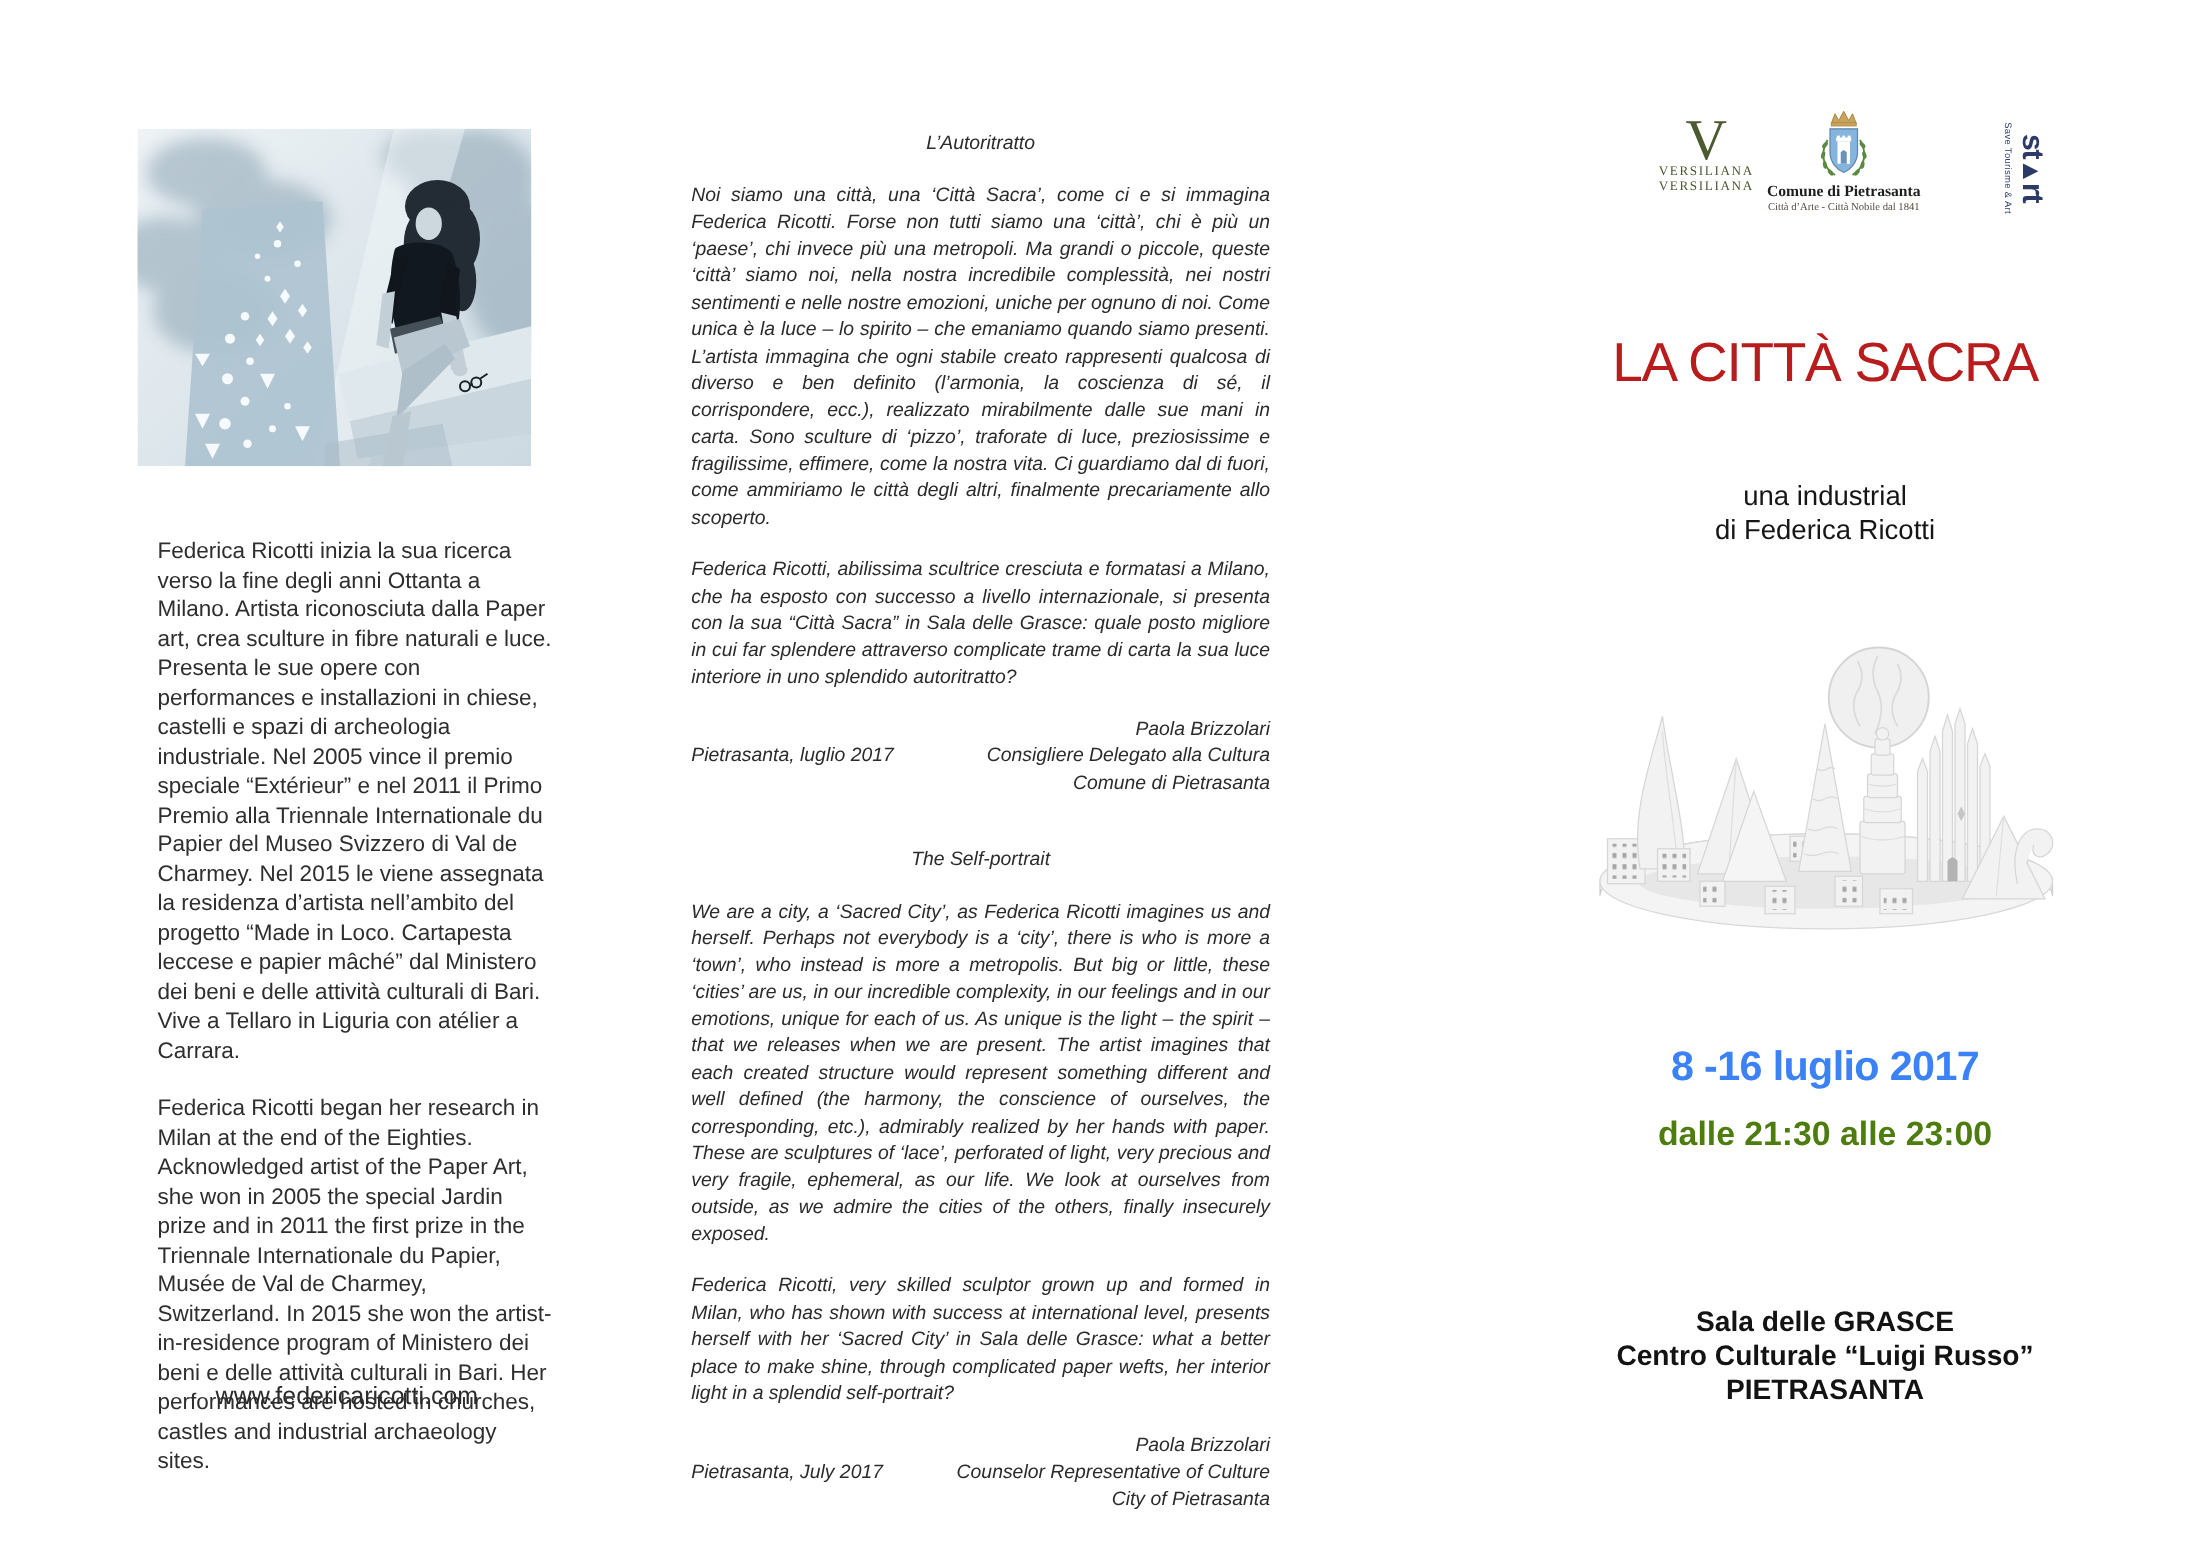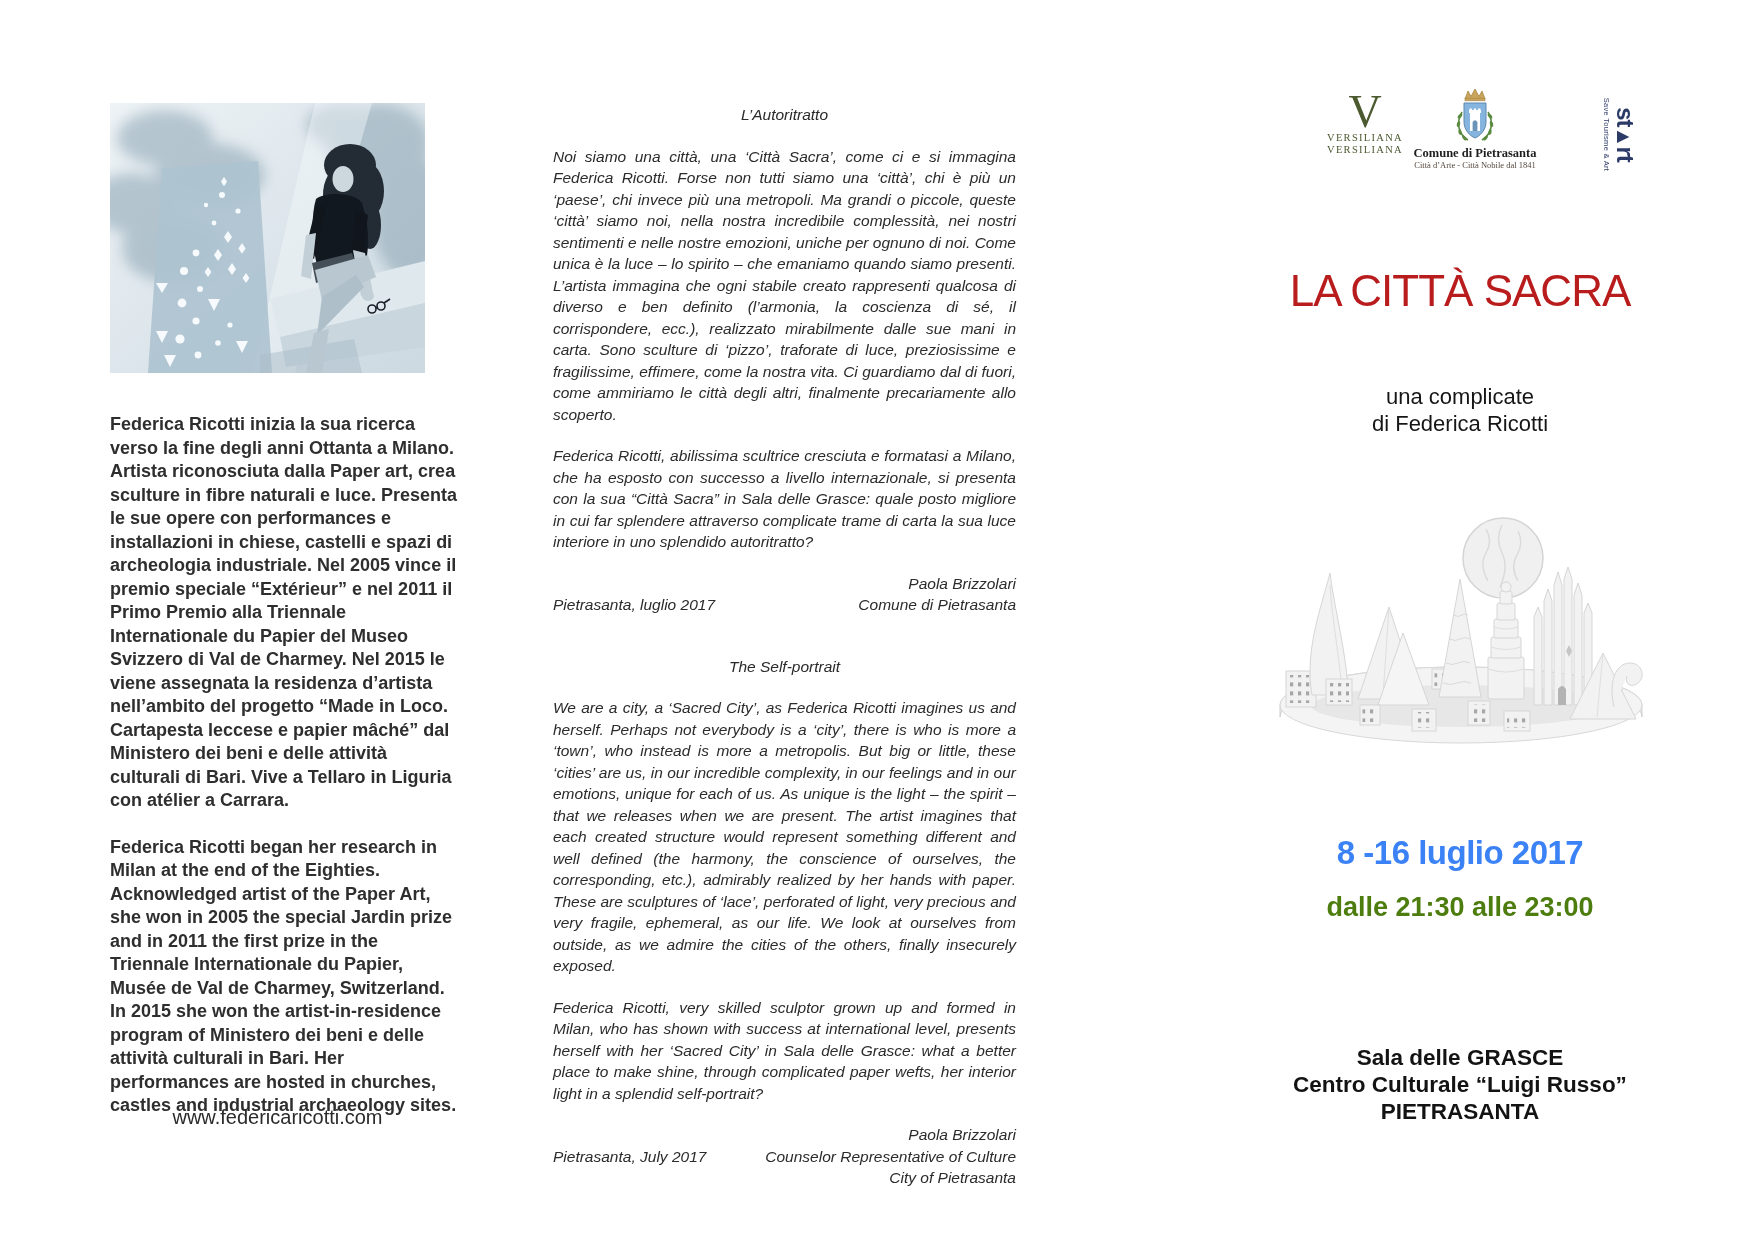--- a/index.html
+++ b/index.html
@@ -4,21 +4,21 @@
 <style>
   html,body { margin:0; padding:0; background:#ffffff; }
   .page {
     position:relative; width:1753px; height:1240px; background:#ffffff;
     font-family:"Liberation Sans","DejaVu Sans",sans-serif; color:#222;
     overflow:hidden;
   }
   
   .photo { position:absolute; left:110px; top:103px; width:315px; height:270px; display:block; }
   .bio { position:absolute; left:110px; top:413px; width:348px; font-size:18px; line-height:23.5px; color:#2e2e2e; }
-  .bio p { margin:0;font-weight:bold; }
+  .bio p { margin:16px; }
   .bio p + p { margin-top:23px; }
   .website { position:absolute; left:110px; top:1106px; width:335px; text-align:center;
              font-size:20px; color:#2b2b2b; }
   
   .mid { position:absolute; left:553px; top:104px; width:463px;
          font-style:italic; font-size:15.5px; line-height:21.5px; color:#2b2b2b; }
   .mid .sec-title { text-align:center; margin:0 0 20px 0; }
   .mid p.body { text-align:justify; margin:0 0 20px 0; }
   .sig { position:relative; margin:18px 0 0 0; }
   .sig .place { position:absolute; left:0; top:21.5px; }
@@ -146,20 +146,21 @@
   <div class="website">www.federicaricotti.com</div>
 
   <div class="mid">
     <div class="sec-title">L’Autoritratto</div>
     <p class="body">Noi siamo una città, una ‘Città Sacra’, come ci e si immagina Federica Ricotti. Forse non tutti siamo una ‘città’, chi è più un ‘paese’, chi invece più una metropoli. Ma grandi o piccole, queste ‘città’ siamo noi, nella nostra incredibile complessità, nei nostri sentimenti e nelle nostre emozioni, uniche per ognuno di noi. Come unica è la luce – lo spirito – che emaniamo quando siamo presenti. L’artista immagina che ogni stabile creato rappresenti qualcosa di diverso e ben definito (l’armonia, la coscienza di sé, il corrispondere, ecc.), realizzato mirabilmente dalle sue mani in carta. Sono sculture di ‘pizzo’, traforate di luce, preziosissime e fragilissime, effimere, come la nostra vita. Ci guardiamo dal di fuori, come ammiriamo le città degli altri, finalmente precariamente allo scoperto.</p>
     <p class="body">Federica Ricotti, abilissima scultrice cresciuta e formatasi a Milano, che ha esposto con successo a livello internazionale, si presenta con la sua “Città Sacra” in Sala delle Grasce: quale posto migliore in cui far splendere attraverso complicate trame di carta la sua luce interiore in uno splendido autoritratto?</p>
     <div class="sig">
       <span class="place">Pietrasanta, luglio 2017</span>
       <div class="names">
         <div>Paola Brizzolari</div>
+        <div>Consigliere Delegato alla Cultura</div>
         <div>Comune di Pietrasanta</div>
       </div>
     </div>
     <div class="sec-title second">The Self-portrait</div>
     <p class="body">We are a city, a ‘Sacred City’, as Federica Ricotti imagines us and herself. Perhaps not everybody is a ‘city’, there is who is more a ‘town’, who instead is more a metropolis. But big or little, these ‘cities’ are us, in our incredible complexity, in our feelings and in our emotions, unique for each of us. As unique is the light – the spirit – that we releases when we are present. The artist imagines that each created structure would represent something different and well defined (the harmony, the conscience of ourselves, the corresponding, etc.), admirably realized by her hands with paper. These are sculptures of ‘lace’, perforated of light, very precious and very fragile, ephemeral, as our life. We look at ourselves from outside, as we admire the cities of the others, finally insecurely exposed.</p>
     <p class="body">Federica Ricotti, very skilled sculptor grown up and formed in Milan, who has shown with success at  international level, presents herself with her ‘Sacred City’ in Sala delle Grasce: what a better place to make shine, through complicated paper wefts, her interior light in a splendid self-portrait?</p>
     <div class="sig">
       <span class="place">Pietrasanta, July 2017</span>
       <div class="names">
         <div>Paola Brizzolari</div>
@@ -214,21 +215,21 @@
     <div class="logo-start">
       <div class="start-rot" style="color:#2c3a68">
         <div class="start-word"><span>st</span><span class="sail-glyph">▲</span><span>rt</span></div>
         <div class="start-tag">Save Tourisme &amp; Art</div>
       </div>
     </div>
 
     <div class="centered r-title">LA CITTÀ SACRA</div>
 
     <div class="centered r-sub">
-      <div>una complicate</div>
+      <div>una industrial</div>
       <div>di Federica Ricotti</div>
     </div>
 
     <svg class="sculpture" viewBox="0 0 375 300" aria-hidden="true">
       <defs>
         <pattern id="win" width="8" height="9" patternUnits="userSpaceOnUse">
           <rect width="8" height="9" fill="#f1f1f1"></rect>
           <rect x="2" y="2.4" width="3.2" height="4" fill="#a6a6a6"></rect>
         </pattern>
         <pattern id="hatch" width="10" height="44" patternUnits="userSpaceOnUse">

